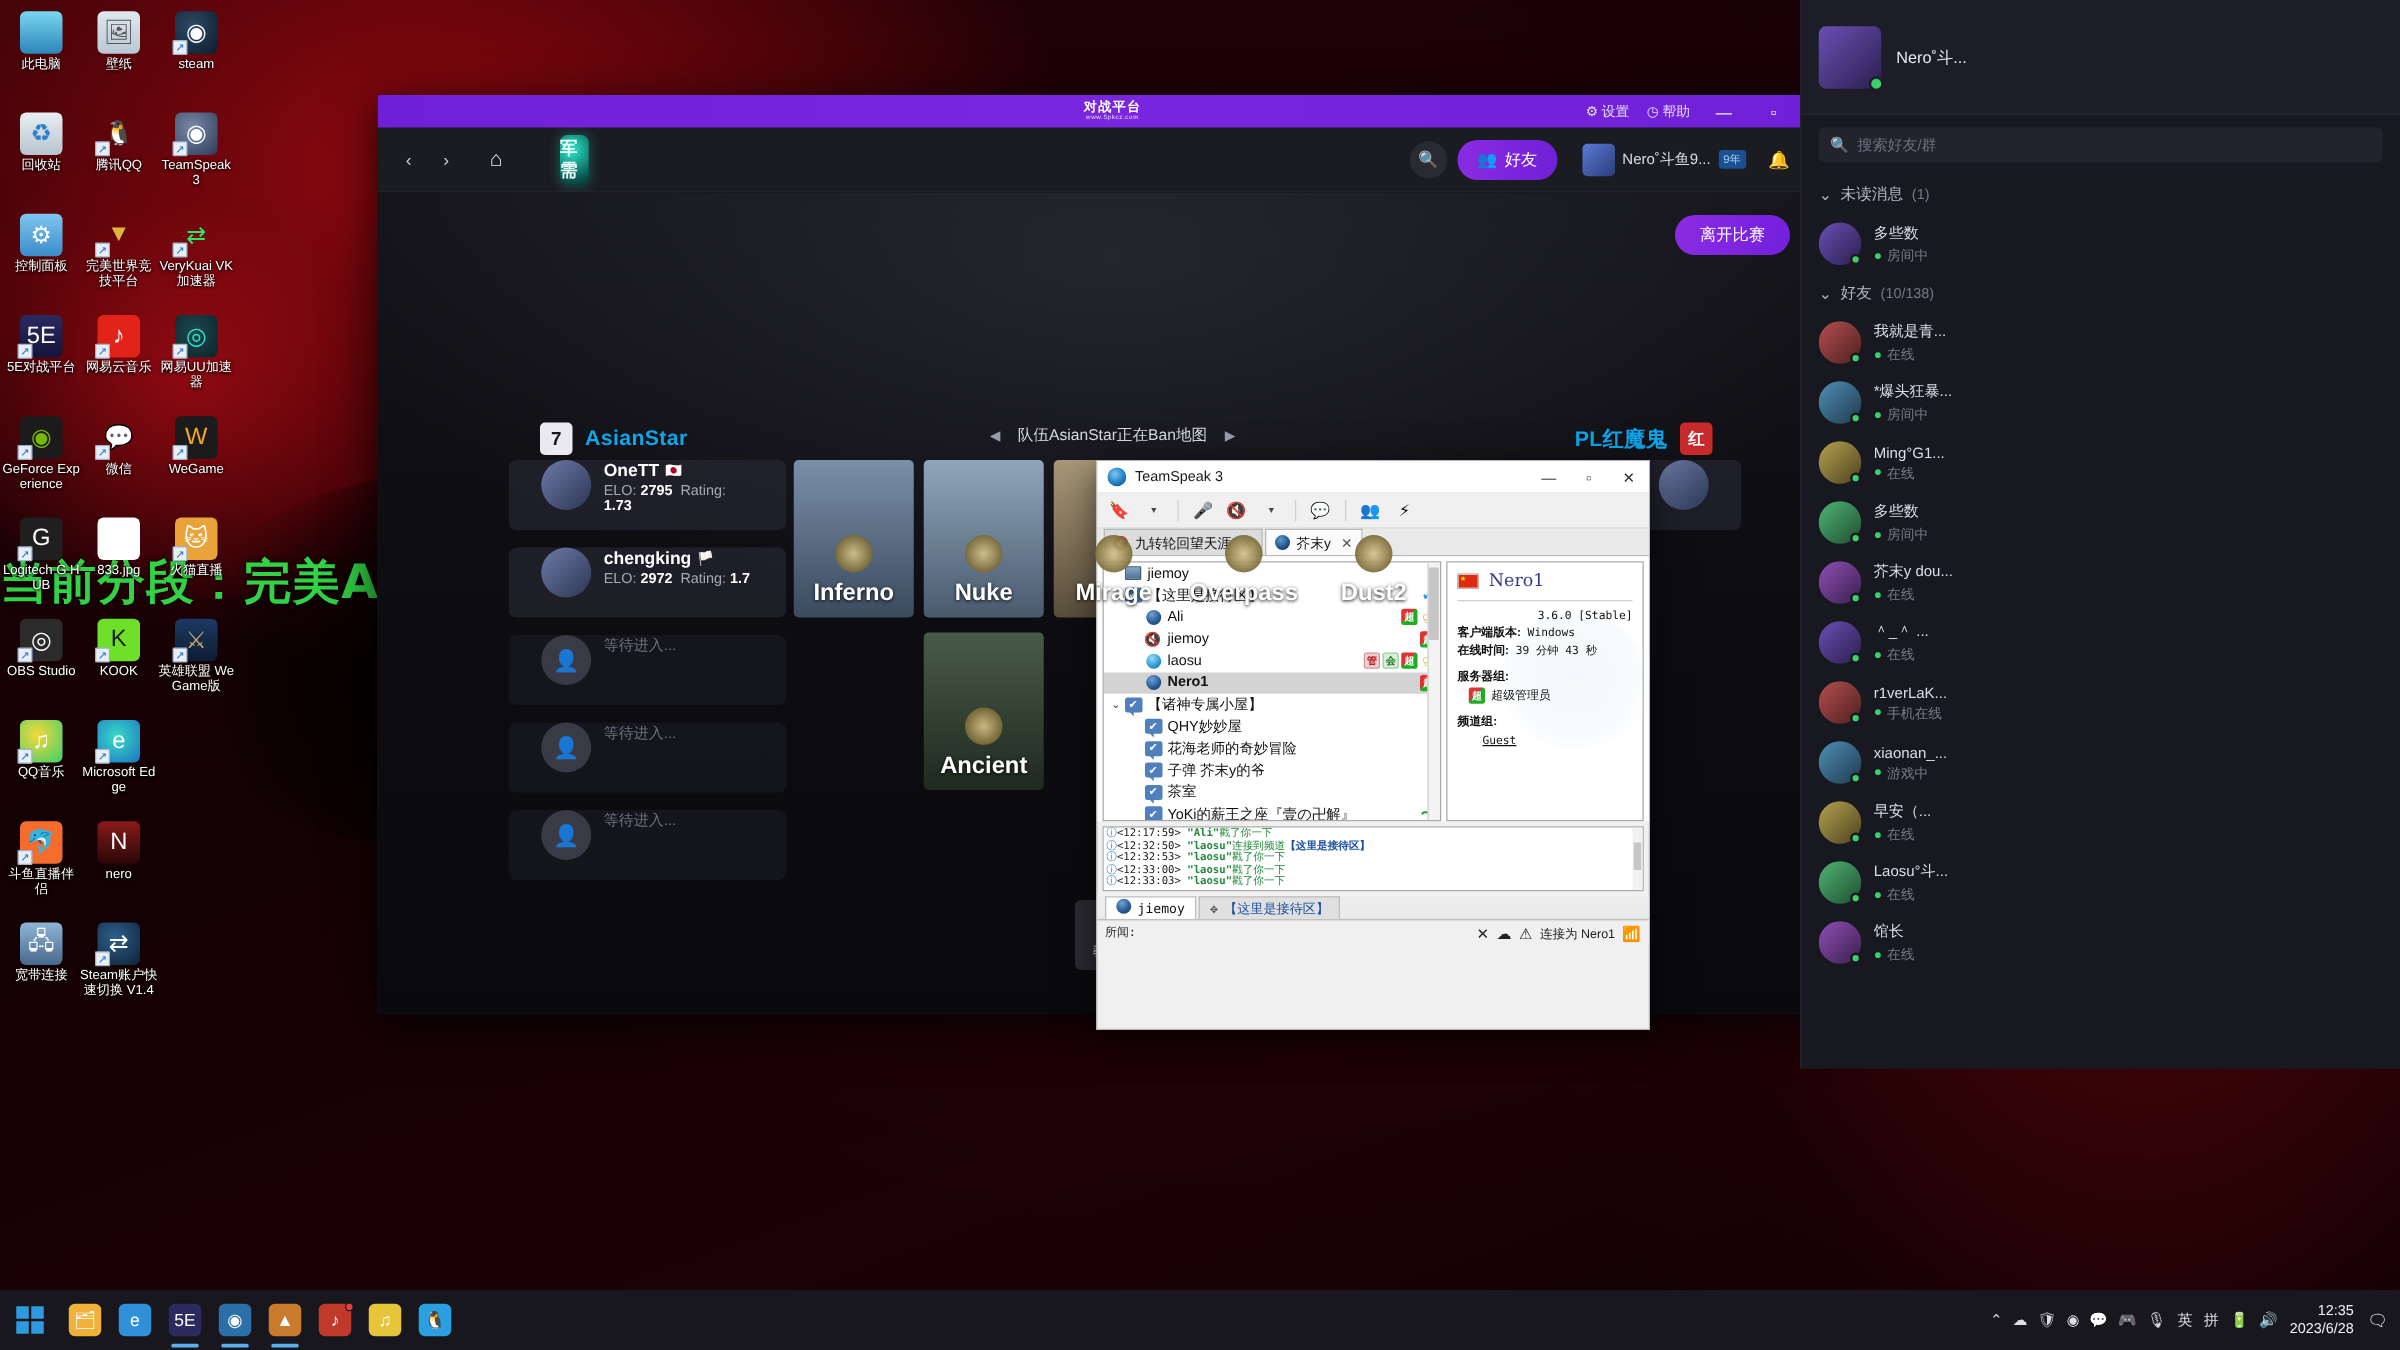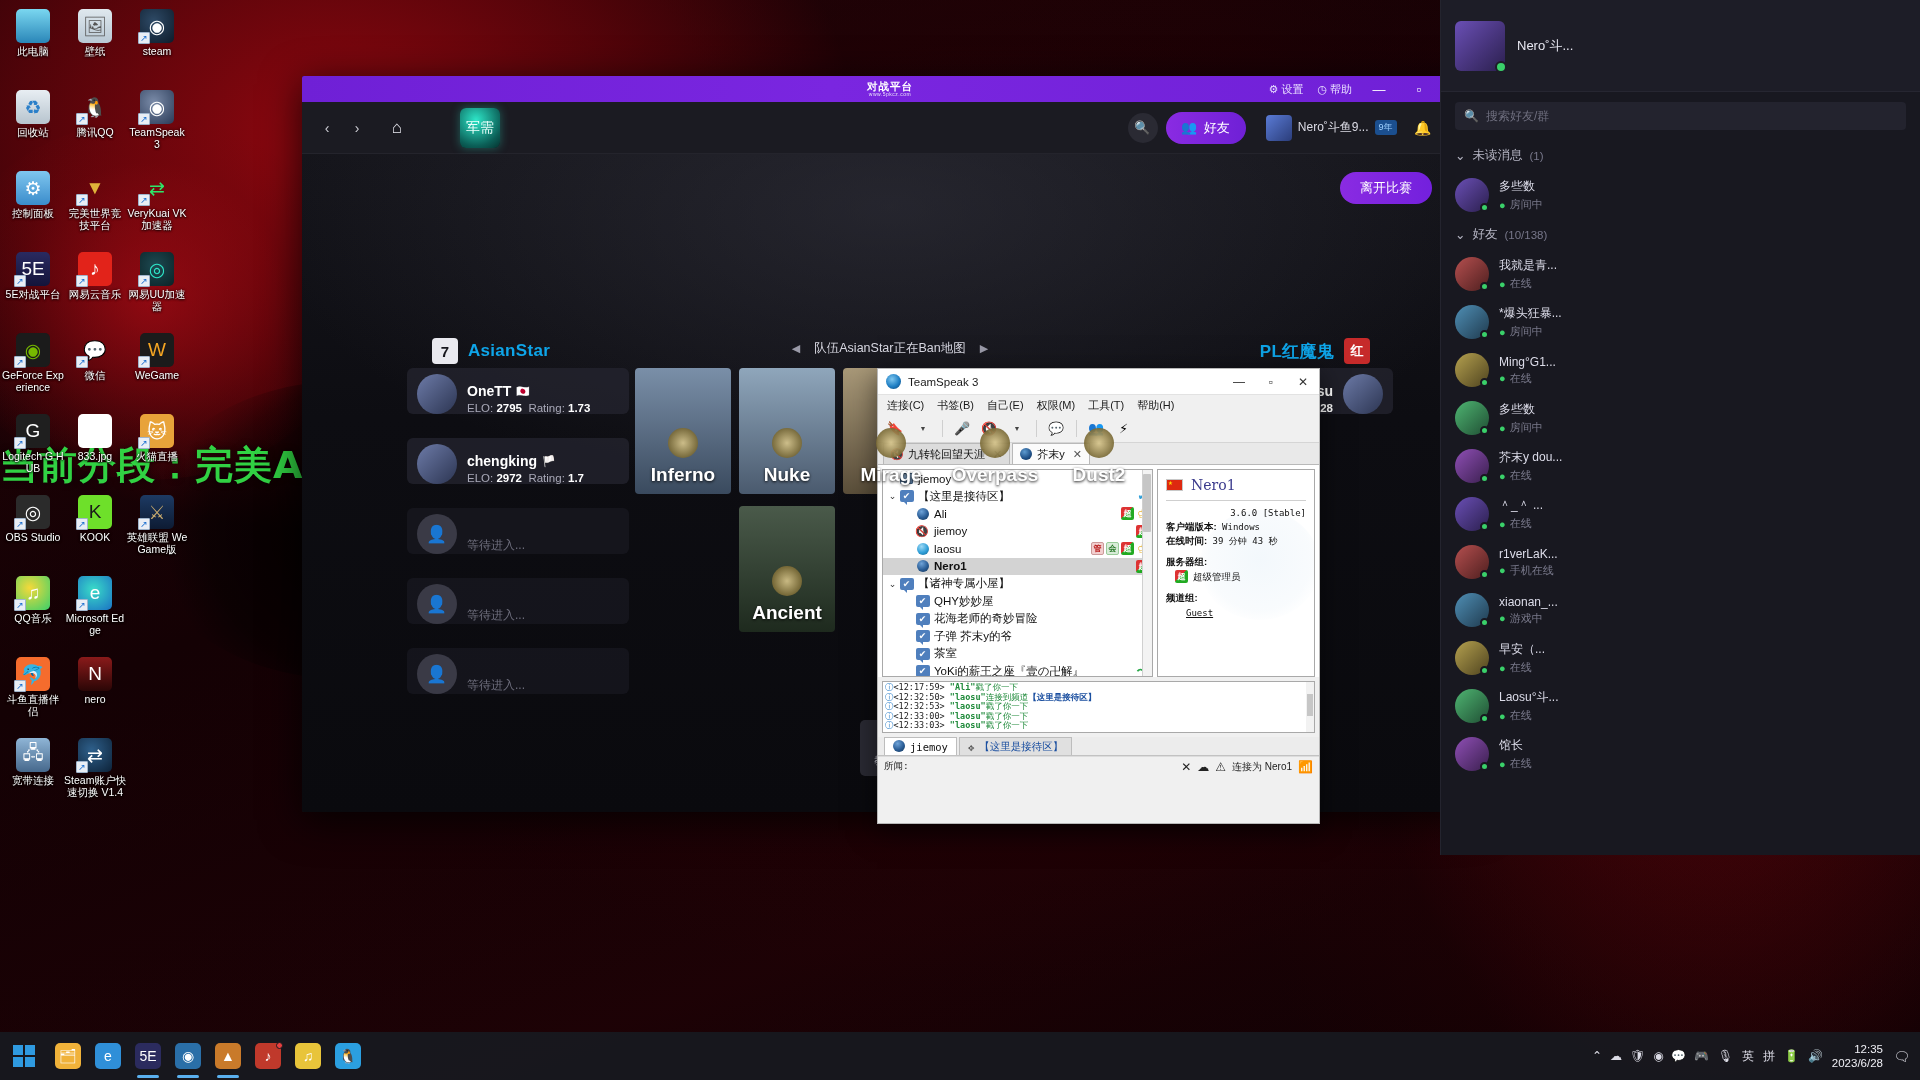--- a/index.html
+++ b/index.html
@@ -96,24 +96,24 @@
 
   #platform-nav {
     height: 52px; background: #1b1b22; display: flex; align-items: center;
     padding: 0 14px; gap: 8px; border-bottom: 1px solid #24242c;
   }
   .nav-arrow { width: 22px; height: 22px; color: #cfcfd6; font-size: 14px;
     display: flex; align-items: center; justify-content: center; }
   .nav-home { width: 26px; height: 26px; color: #e9e9f0; font-size: 17px;
     display: flex; align-items: center; justify-content: center; margin-left: 8px; }
   #nav-clan-badge {
-    margin-left: 42px; width: 40px; height: 40px; border-radius: 6px;
+    margin-left: 30px; width: 23px; height: 40px; border-radius: 6px;
     background: radial-gradient(circle at 40% 30%, #2ee6c8 0%, #0b5f57 70%, #05322f 100%);
     display: flex; align-items: center; justify-content: center;
-    color: #eafffb; font-size: 14px; font-weight: normal;
+    color: #eafffb; font-size: 14px; font-weight: bold;
     box-shadow: 0 0 10px rgba(46,230,200,.35);
   }
   .nav-spacer { flex: 1; }
   #nav-search { width: 30px; height: 30px; border-radius: 50%; background: #2a2a33;
     display: flex; align-items: center; justify-content: center; color: #c7c7d2; font-size: 13px; }
   #nav-friends {
     height: 32px; padding: 0 16px; border-radius: 16px;
     background: linear-gradient(90deg,#8a2be2,#6f20d6);
     color: #fff; font-size: 13px; display: flex; align-items: center; gap: 6px;
   }
@@ -148,22 +148,22 @@
   .team-logo.red { background:#c62a2a; color:#fff; font-size:13px; }
   .team-name { color: #0ea5e9; font-size: 17px; font-weight: bold; letter-spacing:.3px; }
 
   #ban-status {
     position: absolute; left: 50%; transform: translateX(-50%); top: 186px;
     display: flex; align-items: center; gap: 14px; color: #d8d8e2; font-size: 12.5px;
   }
   .ban-caret { color: #9a9aa8; font-size: 11px; }
 
   .player-card {
-    position: absolute; width: 222px; height: 46px; border-radius: 6px;
-    background: rgba(38,38,48,.72); display: flex; align-items: flex-end; padding: 0 10px; gap: 10px;
+    position: absolute; width: 222px; height: 56px; border-radius: 6px;
+    background: rgba(38,38,48,.72); display: flex; align-items: flex-start; padding: 0 26px; gap: 10px;
   }
   .player-card.empty { background: rgba(30,30,38,.55); }
   .pc-avatar { width: 40px; height: 40px; border-radius: 50%; flex: 0 0 40px;
     background: linear-gradient(135deg,#6d7ba8,#2c3552); }
   .pc-avatar.empty-av { background: #3a3a46; display:flex;align-items:center;justify-content:center;color:#6a6a78;font-size:17px; }
   .pc-info { display: flex; flex-direction: column; gap: 3px; }
   .pc-name { color: #fff; font-size: 14px; font-weight: bold; display: flex; align-items: center; gap: 5px; }
   .pc-stats { color: #a9a9b8; font-size: 11.5px; }
   .pc-stats b { color: #fff; }
   .pc-empty-text { color: #6f6f7e; font-size: 12px; }
@@ -773,28 +773,20 @@
   <div id="ts-titlebar">
     <span id="ts-appicon"></span>
     <span id="ts-title">TeamSpeak 3</span>
     <span id="ts-winbtns">
       <span class="ts-wb">—</span>
       <span class="ts-wb">▫</span>
       <span class="ts-wb close">✕</span>
     </span>
   </div>
 
-  <div id="ts-menubar">
-      <span>连接(C)</span>
-      <span>书签(B)</span>
-      <span>自己(E)</span>
-      <span>权限(M)</span>
-      <span>工具(T)</span>
-      <span>帮助(H)</span>
-    </div>
 
   <div id="ts-toolbar">
     <span class="tsb">🔖</span>
     <span class="tsb">
         <span class="caret">▼</span>
       </span>
     <span class="tsb-sep"></span>
     <span class="tsb">🎤</span>
     <span class="tsb">🔇</span>
     <span class="tsb">

